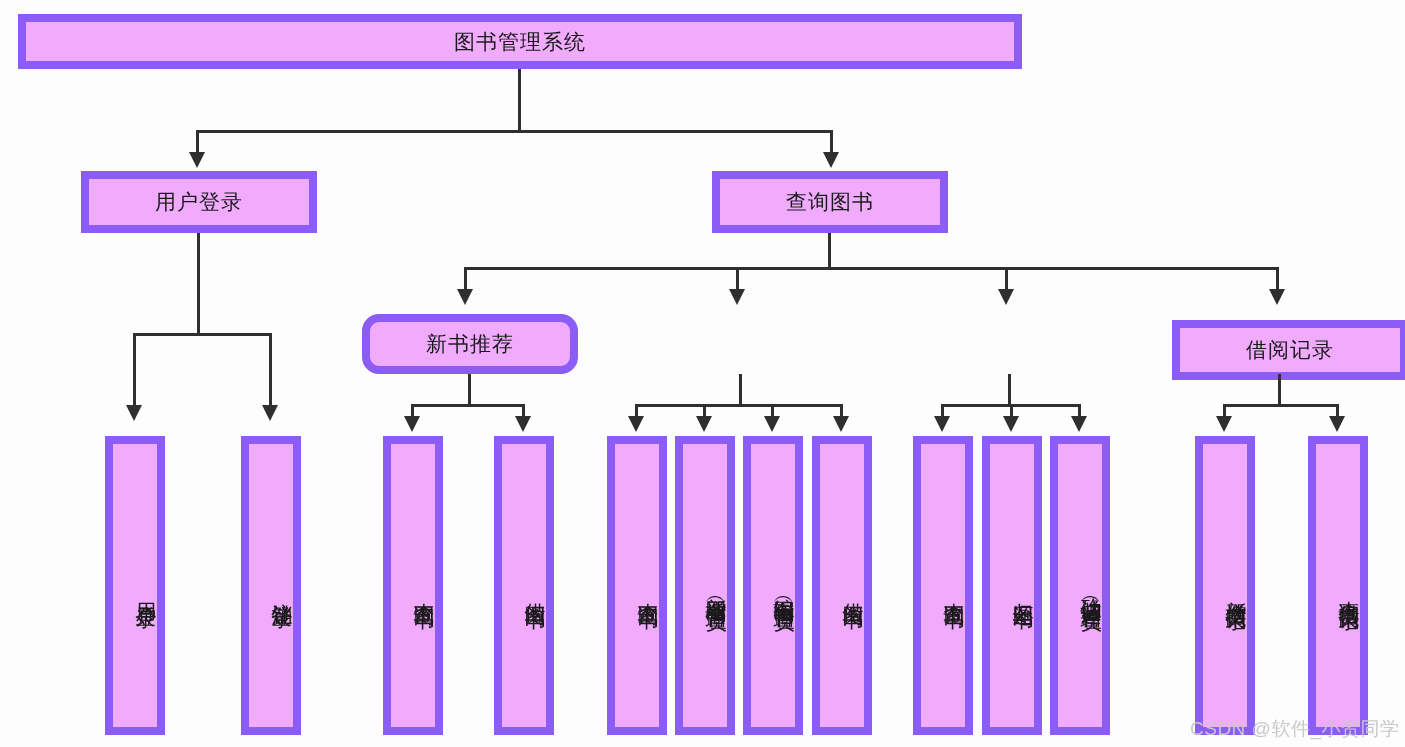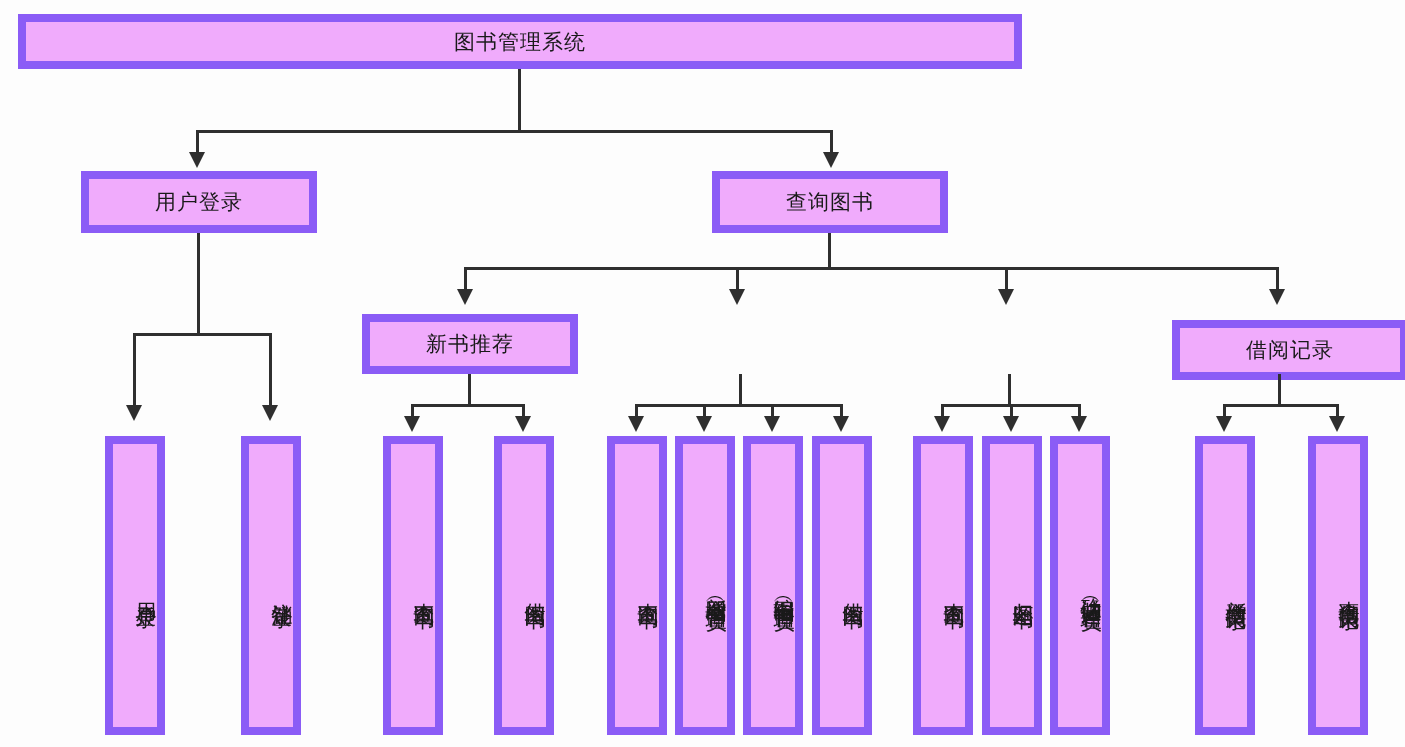--- a/index.html
+++ b/index.html
@@ -100,21 +100,21 @@
   <div class="edge h" style="left:464px; top:267px; width:815px; height:3px;"></div>
   <div class="edge v" style="left:464px; top:267px; width:3px; height:24px;"></div>
   <div class="arrow" style="left:457px; top:289px;"></div>
   <div class="edge v" style="left:736px; top:267px; width:3px; height:24px;"></div>
   <div class="arrow" style="left:729px; top:289px;"></div>
   <div class="edge v" style="left:1005px; top:267px; width:3px; height:24px;"></div>
   <div class="arrow" style="left:998px; top:289px;"></div>
   <div class="edge v" style="left:1276px; top:267px; width:3px; height:24px;"></div>
   <div class="arrow" style="left:1269px; top:289px;"></div>
 
-  <div class="node horiz" style="left:362px; top:314px; width:216px; height:60px;">新书推荐</div>
+  <div class="node horiz" style="left:362px; top:314px; width:216px; height:60px;border-radius:17px;">新书推荐</div>
   <div class="node horiz" style="left:1172px; top:320px; width:236px; height:60px;">借阅记录</div>
 
   <div class="edge v" style="left:468px; top:374px; width:3px; height:32px;"></div>
   <div class="edge h" style="left:411px; top:404px; width:114px; height:3px;"></div>
   <div class="edge v" style="left:411px; top:404px; width:3px; height:14px;"></div>
   <div class="arrow" style="left:404px; top:416px;"></div>
   <div class="edge v" style="left:522px; top:404px; width:3px; height:14px;"></div>
   <div class="arrow" style="left:515px; top:416px;"></div>
 
   <div class="edge v" style="left:739px; top:374px; width:3px; height:32px;"></div>
@@ -155,14 +155,15 @@
   <div class="node vert top-align" style="left:743px; top:436px; width:60px; height:299px;">编辑图书（管理员）</div>
   <div class="node vert" style="left:812px; top:436px; width:60px; height:299px;">借阅图书</div>
 
   <div class="node vert" style="left:913px; top:436px; width:60px; height:299px;">查询图书</div>
   <div class="node vert" style="left:982px; top:436px; width:60px; height:299px;">归还图书</div>
   <div class="node vert top-align" style="left:1050px; top:436px; width:60px; height:299px;">确认归还（管理员）</div>
 
   <div class="node vert" style="left:1195px; top:436px; width:60px; height:299px;">新增借阅记录</div>
   <div class="node vert" style="left:1308px; top:436px; width:60px; height:299px;">查询借阅记录</div>
 
+  <div class="watermark" style="left:1190px; top:716px;">CSDN @软件_小贺同学</div>
 
 </div>
 
 </body></html>

